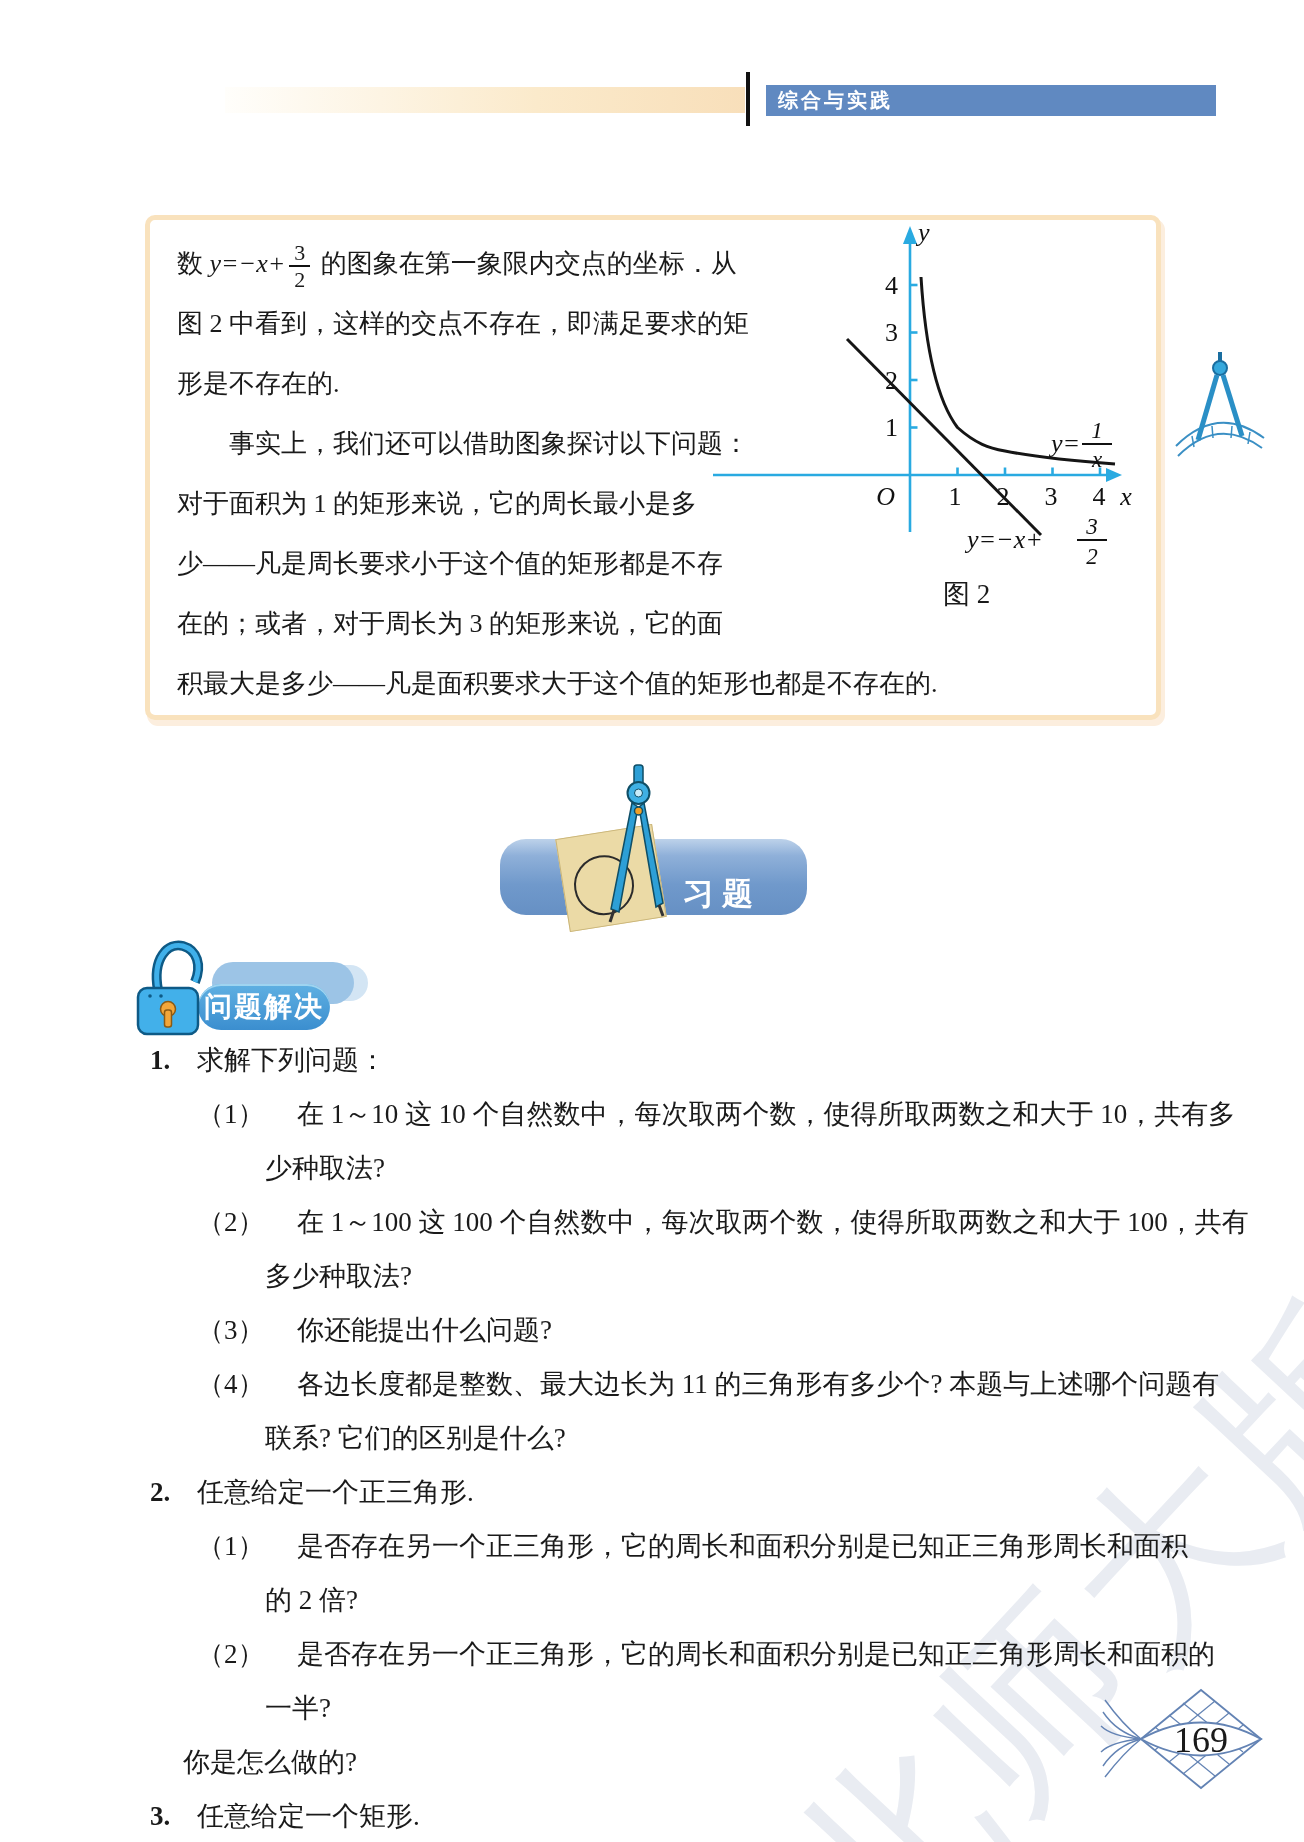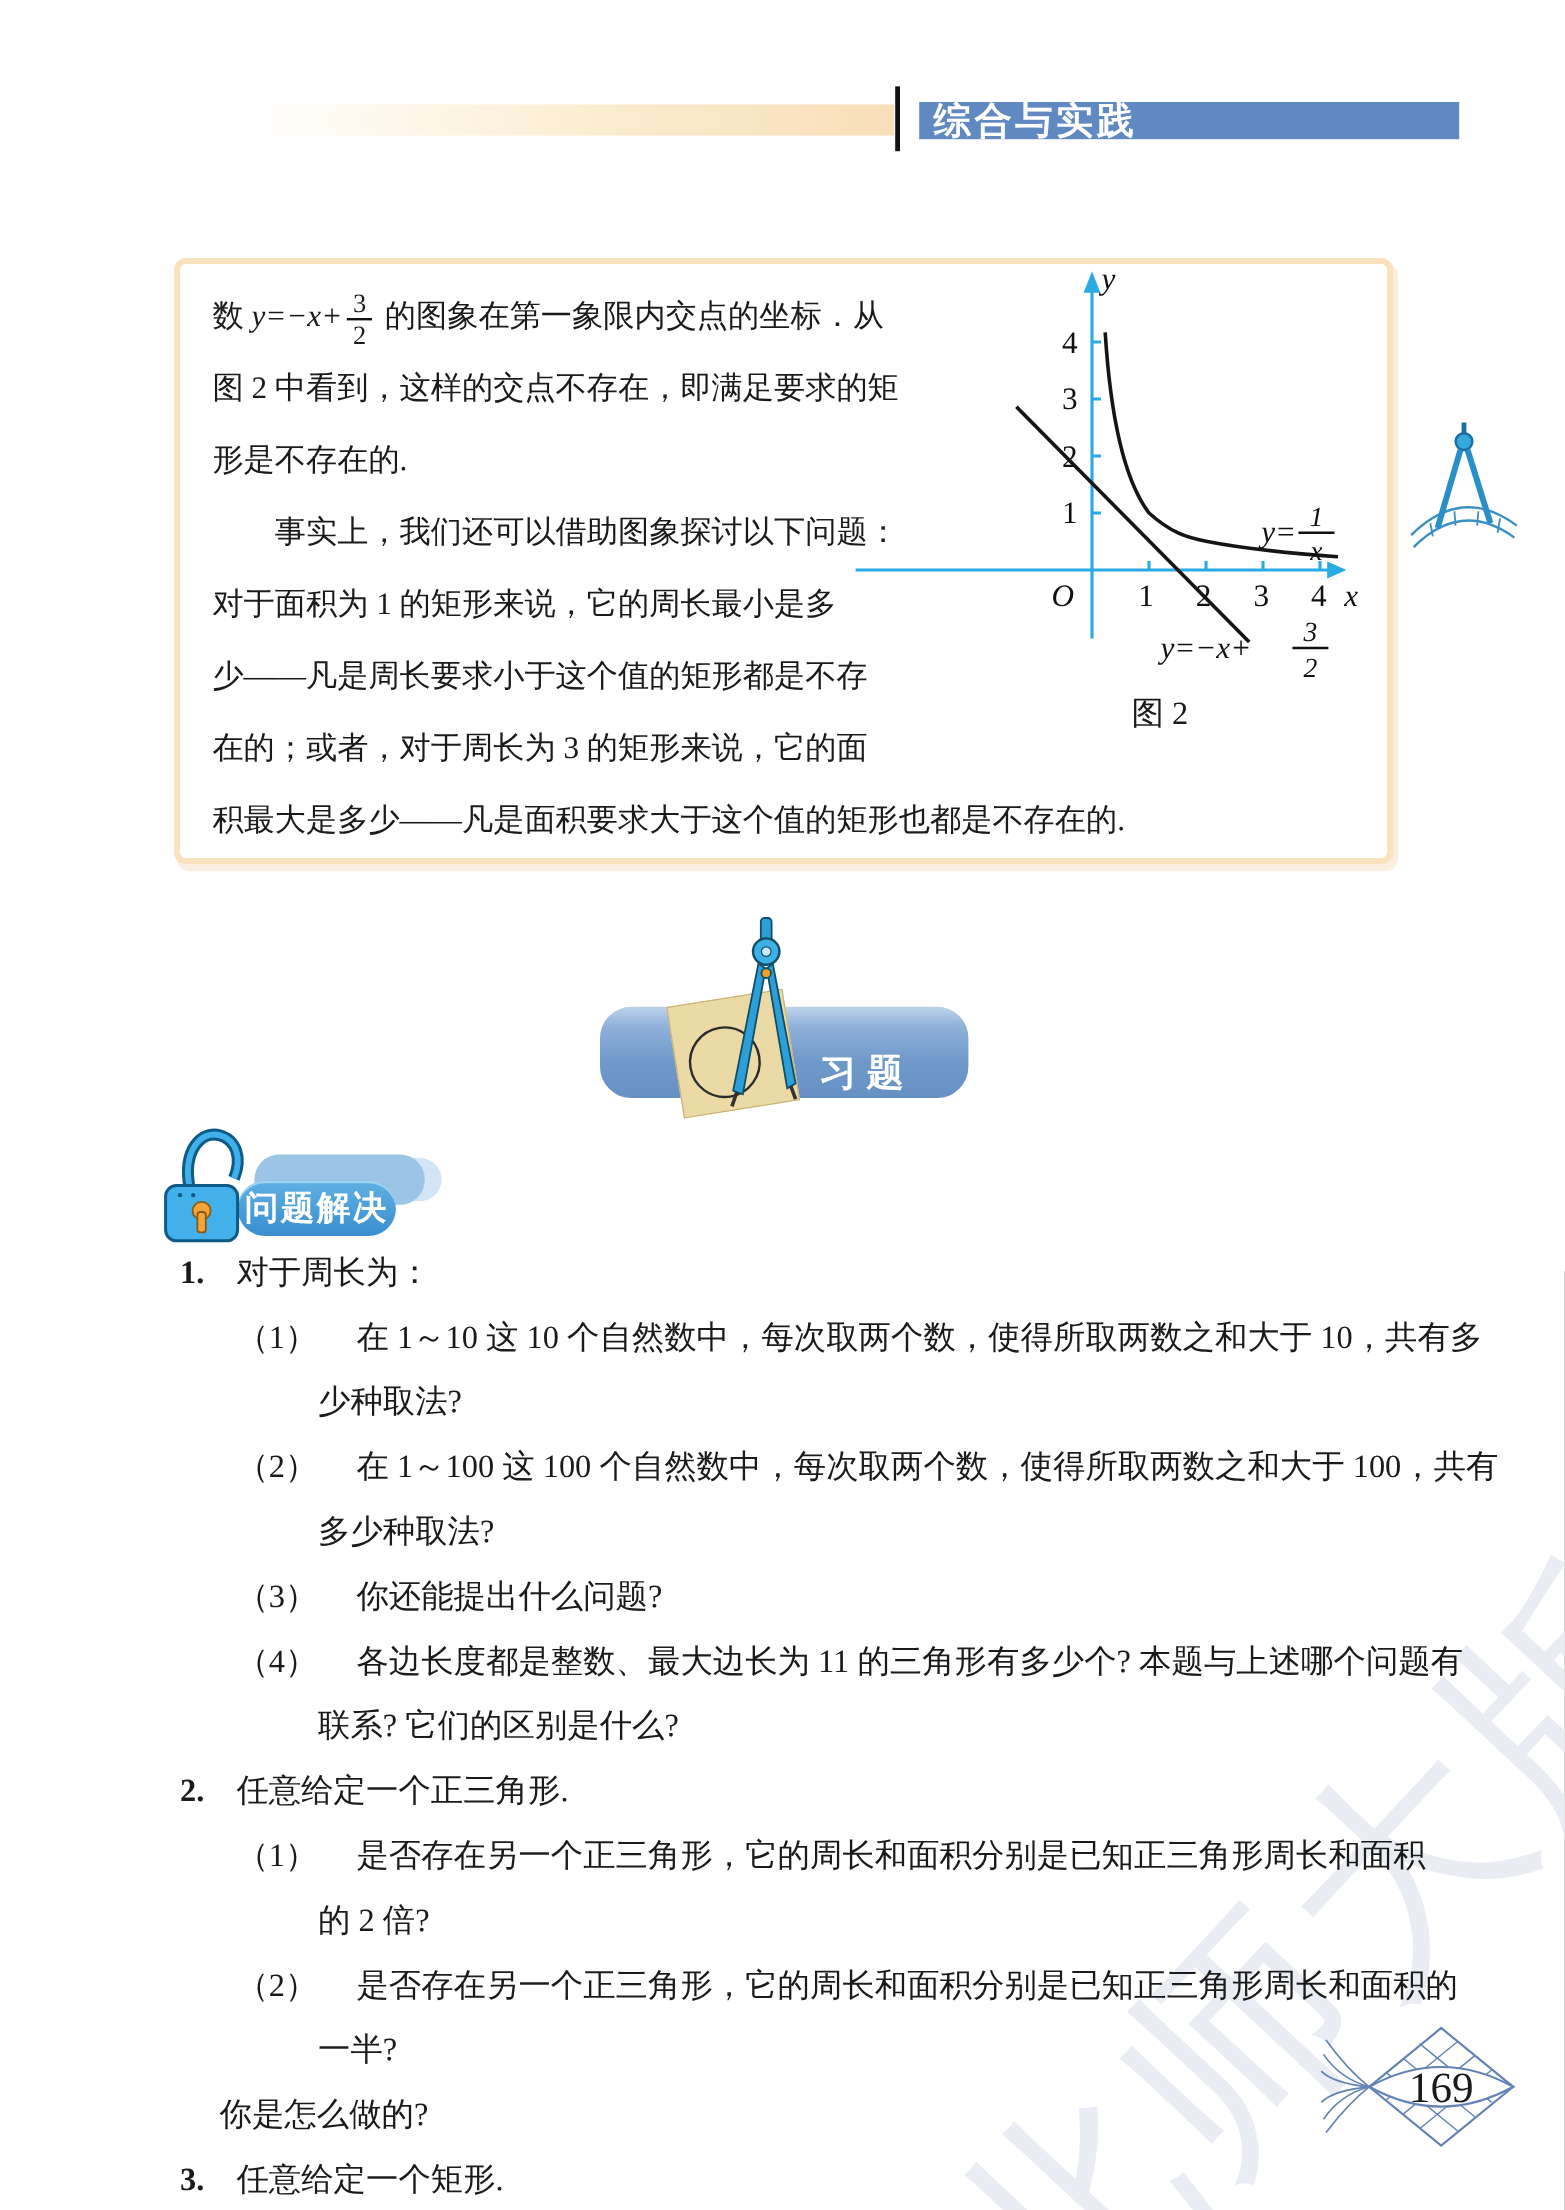--- a/index.html
+++ b/index.html
@@ -18,21 +18,21 @@
   .content{position:relative;z-index:1;}
   
   .header-gradient{
     position:absolute;left:225px;top:87px;width:520px;height:26px;
     background:linear-gradient(90deg,#fffefb 0%,#fbeacb 60%,#f8dfba 100%);
   }
   .header-divider{position:absolute;left:746px;top:72px;width:4px;height:54px;background:#111;}
   .header-banner{
     position:absolute;left:766px;top:85px;width:450px;height:31px;
     background:#6089c1;color:#fff;font-family:"Liberation Sans",sans-serif;
-    font-weight:bold;font-size:31px;line-height:31px;letter-spacing:3px;
+    font-weight:bold;font-size:20px;line-height:31px;letter-spacing:3px;
     padding-left:12px;box-sizing:border-box;
   }
   
   .intro-box{
     position:absolute;left:145px;top:215px;width:1006px;height:495px;
     border:5px solid #f9e2bd;border-radius:10px;background:#fff;
     box-shadow:3px 5px 0 1px #fceede;box-sizing:content-box;
   }
   .box-inner{padding:14px 22px 0 27px;font-size:26px;position:relative;}
   .intro-line{height:60px;line-height:60px;white-space:nowrap;}
@@ -228,21 +228,21 @@
           <circle cx="27" cy="64" r="1.8" fill="#0e5a86"></circle>
           <circle cx="34" cy="77" r="7.5" fill="#f2a63a" stroke="#8a5a14" stroke-width="1.5"></circle>
           <rect x="30.5" y="78" width="7" height="17" rx="2.5" fill="#f2a63a" stroke="#8a5a14" stroke-width="1.5"></rect>
         </svg>
       </div>
     </div>
 
     <div class="problems">
       <div class="pline">
           <span class="pl-num">1.</span>
-          <span class="pl-mtext">对于周长为：</span>
+          <span class="pl-mtext">求解下列问题：</span>
         </div>
       <div class="pline">
           <span class="pl-label">（1）</span>
           <span class="pl-stext">在 1～10 这 10 个自然数中，每次取两个数，使得所取两数之和大于 10，共有多</span>
         </div>
       <div class="pline">
           <span class="pl-cont">少种取法?</span>
         </div>
       <div class="pline">
           <span class="pl-label">（2）</span>

